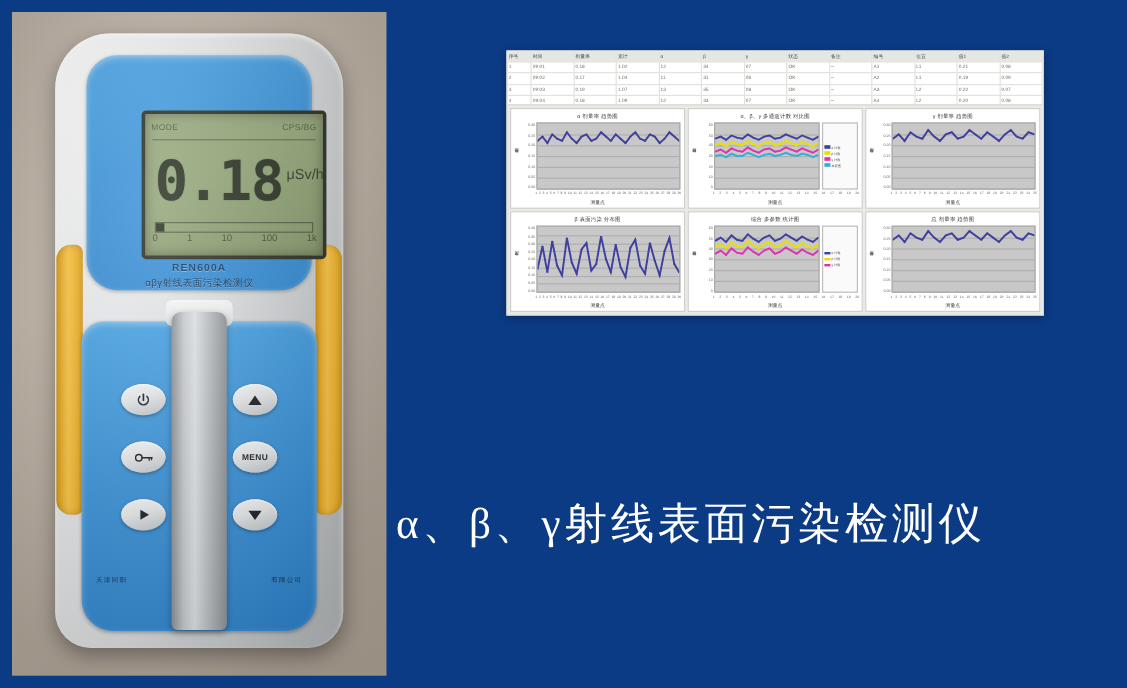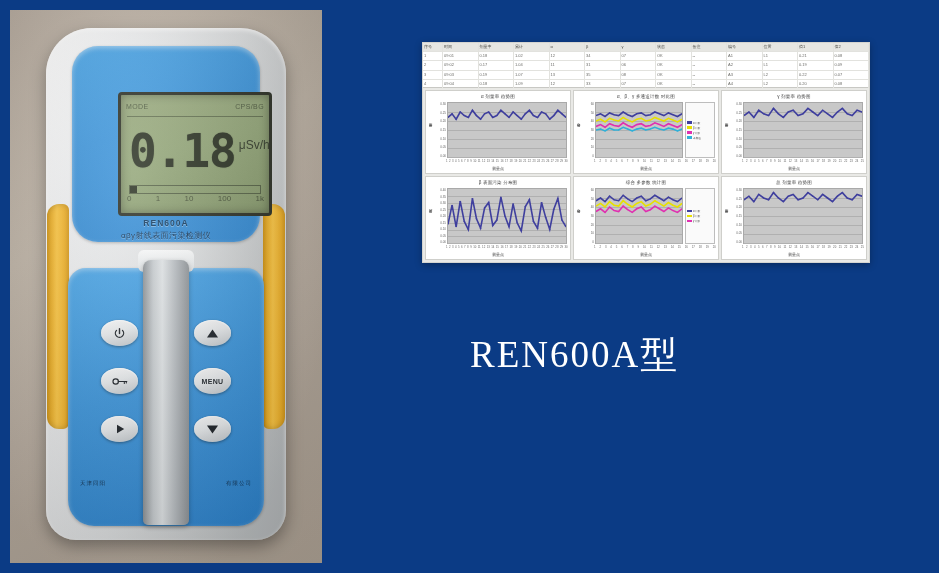--- a/index.html
+++ b/index.html
@@ -986,15 +986,15 @@
             <span>22</span>
             <span>23</span>
             <span>24</span>
             <span>25</span>
           </div>
           <div class="mini-xlab">测量点</div>
         </div>
       </div>
   </div>
 
-  <div class="title-main">REN600A型</div>
+  <div class="title-sub">α、β、γ射线表面污染检测仪</div>
 
 </div>
 
 </body></html>

